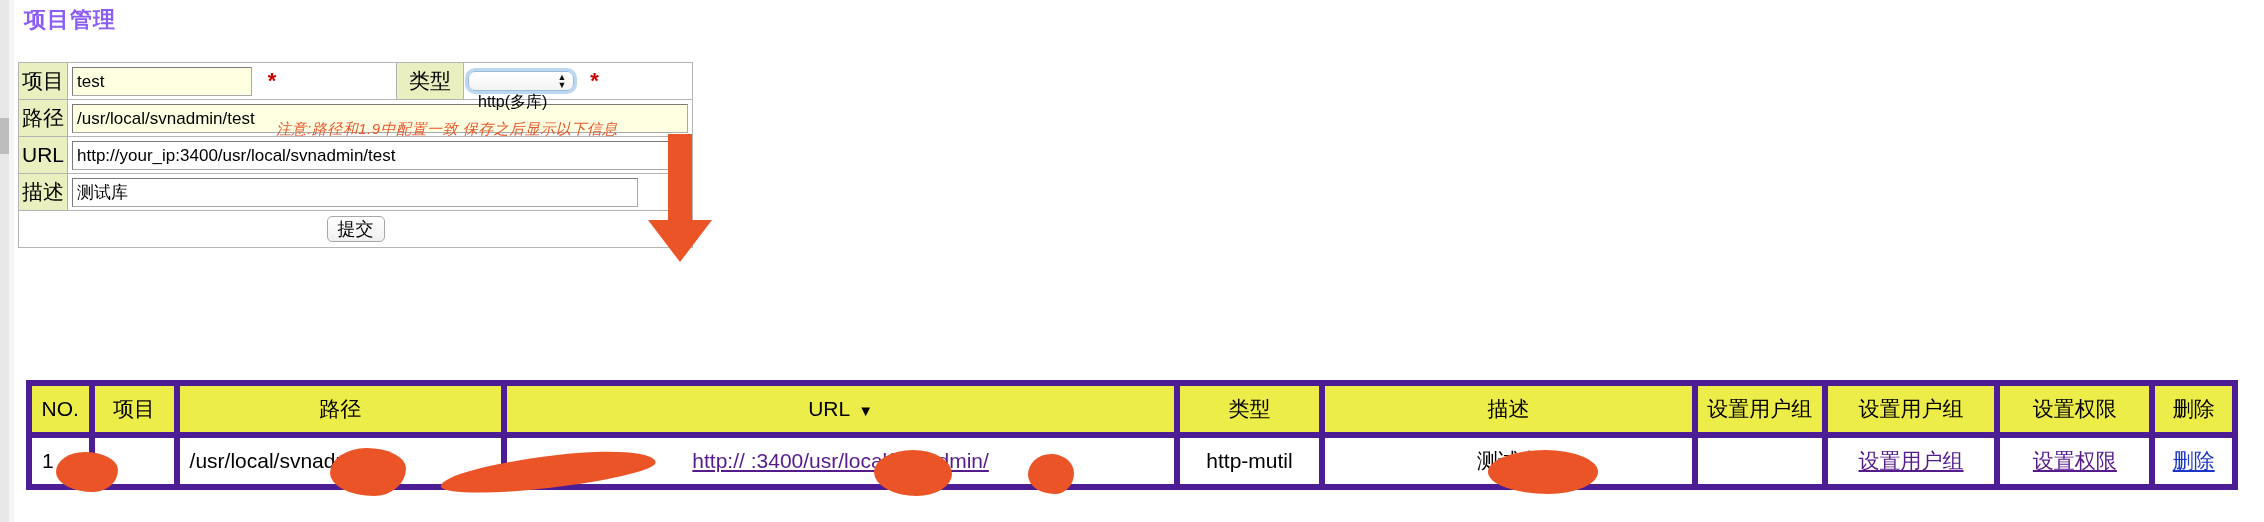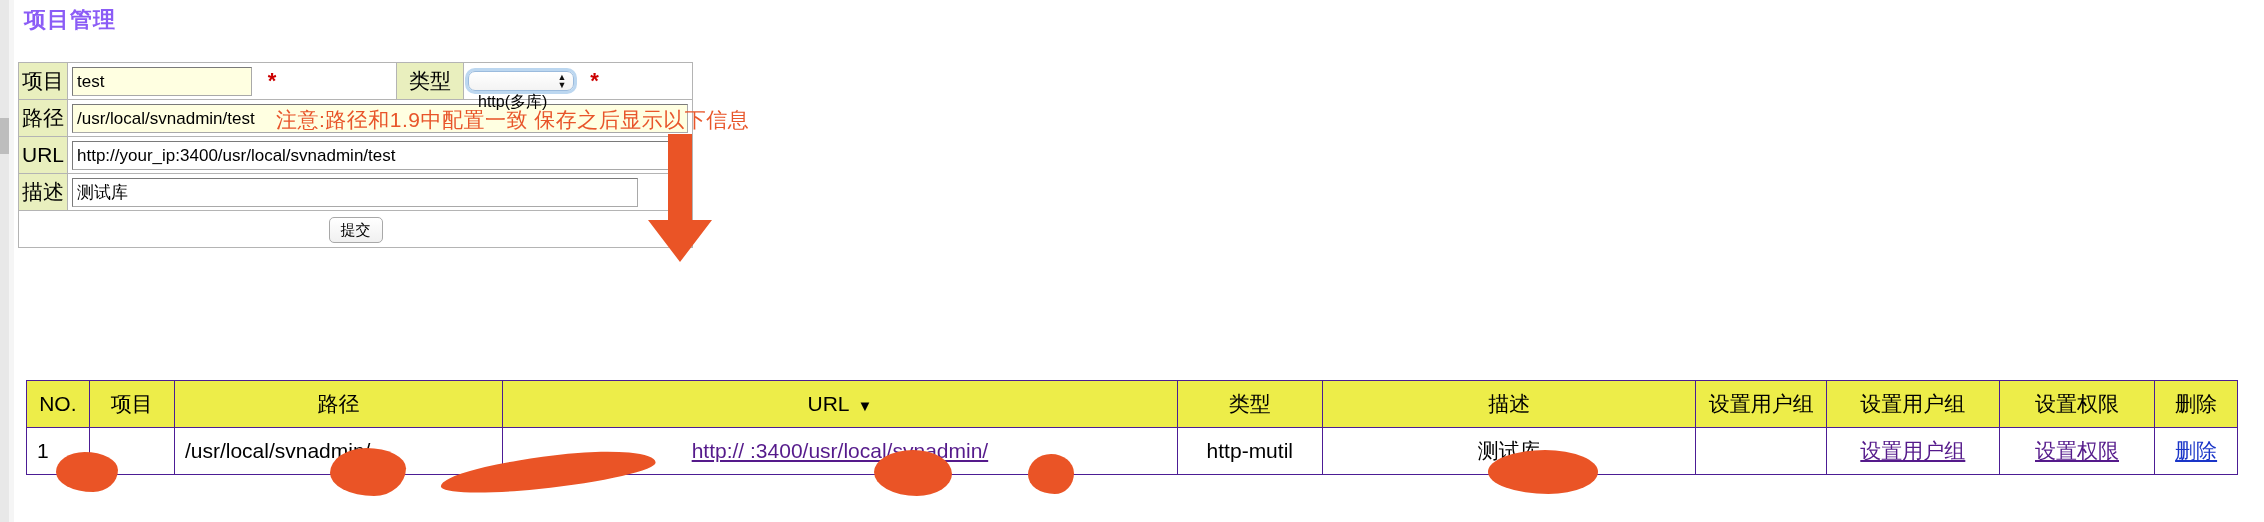--- a/index.html
+++ b/index.html
@@ -72,47 +72,48 @@
     box-shadow:0 0 0 3px #bcd7f0;
     font-size:16px;padding:16px 26px 0 9px;
     position:relative;color:#000;vertical-align:middle;
   }
   .sel .stepper{
     position:absolute;right:7px;top:50%;transform:translateY(-50%);
     font-size:9px;line-height:8px;text-align:center;color:#111;
   }
 
   .note{
-    position:absolute;left:276px;top:106px;
-    font-size:21px;color:#e8552a;white-space:nowrap;
+    position:absolute;left:276px;top:120px;
+    font-size:15px;color:#e8552a;white-space:nowrap;
     letter-spacing:0.5px;
+    font-style:italic;
   }
 
   .submit-row td{height:36px;}
   .btn{
     display:inline-block;box-sizing:border-box;
     min-width:54px;height:26px;line-height:24px;
     border:1px solid #a8a8a8;border-radius:5px;
     background:linear-gradient(#ffffff,#f0f0f0);
-    font-size:15px;text-align:center;padding:0 10px;color:#000;
+    font-size:18px;text-align:center;padding:0 10px;color:#000;
   }
 
   
   .arrow{position:absolute;left:640px;top:134px;width:80px;height:130px;}
 
   
   .res-table{
     position:absolute;left:26px;top:380px;
     width:2212px;
     border-collapse:collapse;
     background:#fff;
     table-layout:fixed;
   }
   .res-table th,.res-table td{
-    border:1px solid #4c1d95;
+    border:6px solid #4c1d95;
     font-size:21px;
     font-weight:normal;
     color:#000;
     height:46px;
     padding:0 4px;
     text-align:center;
     white-space:nowrap;
     overflow:hidden;
   }
   .res-table th{background:#eded49;}

